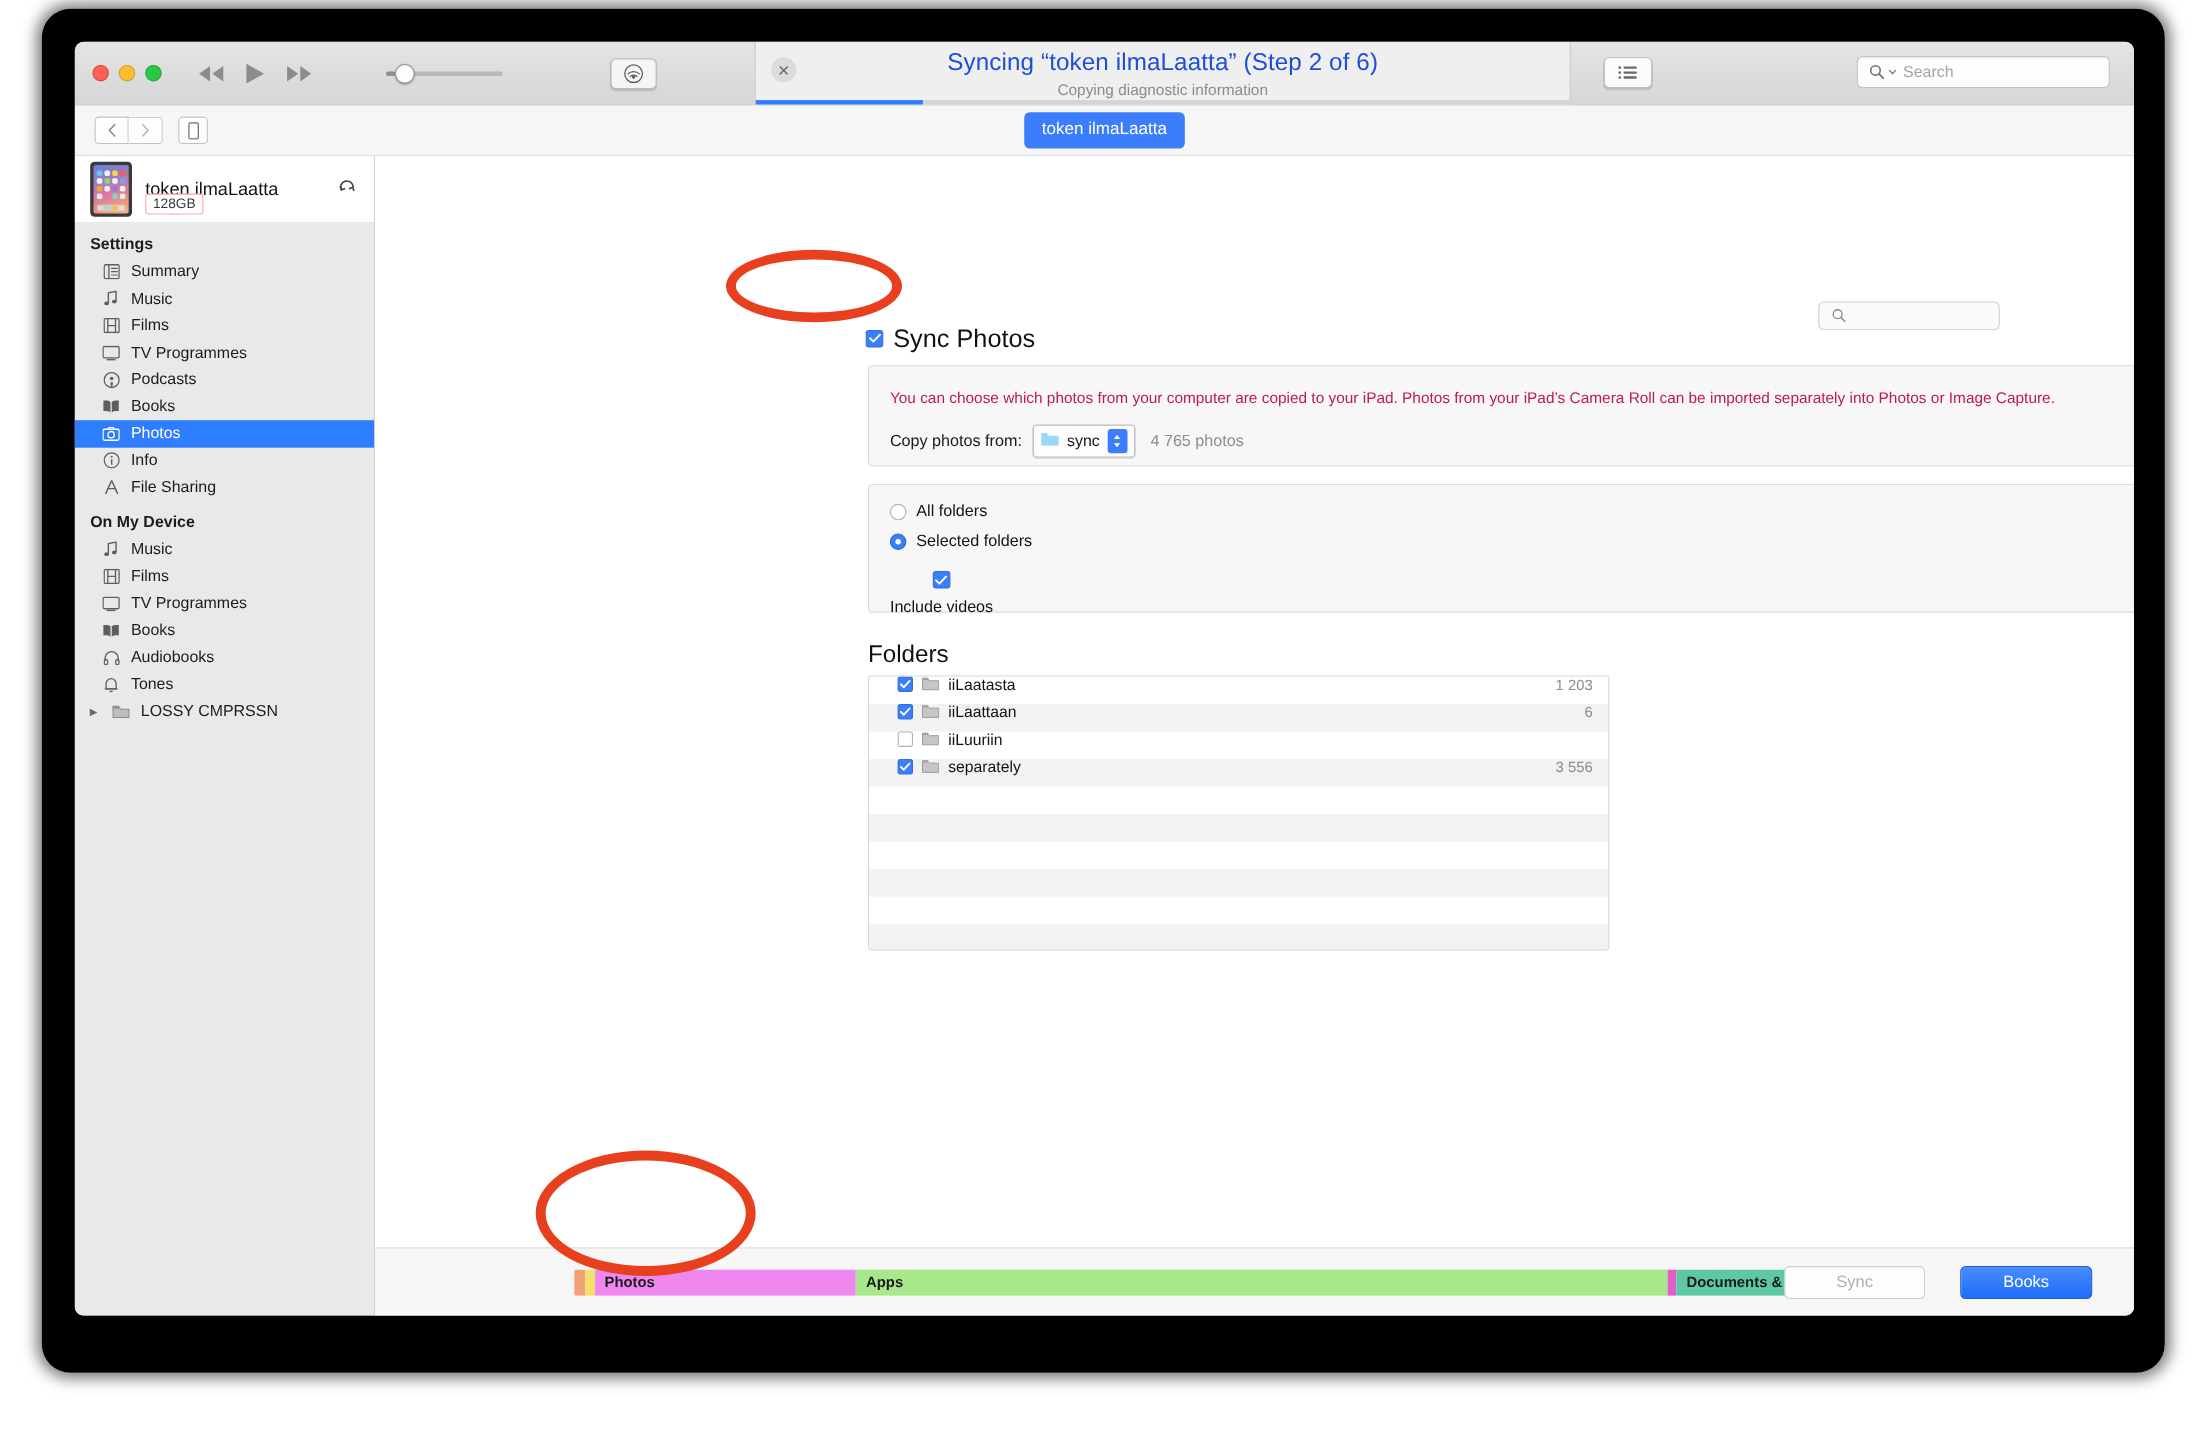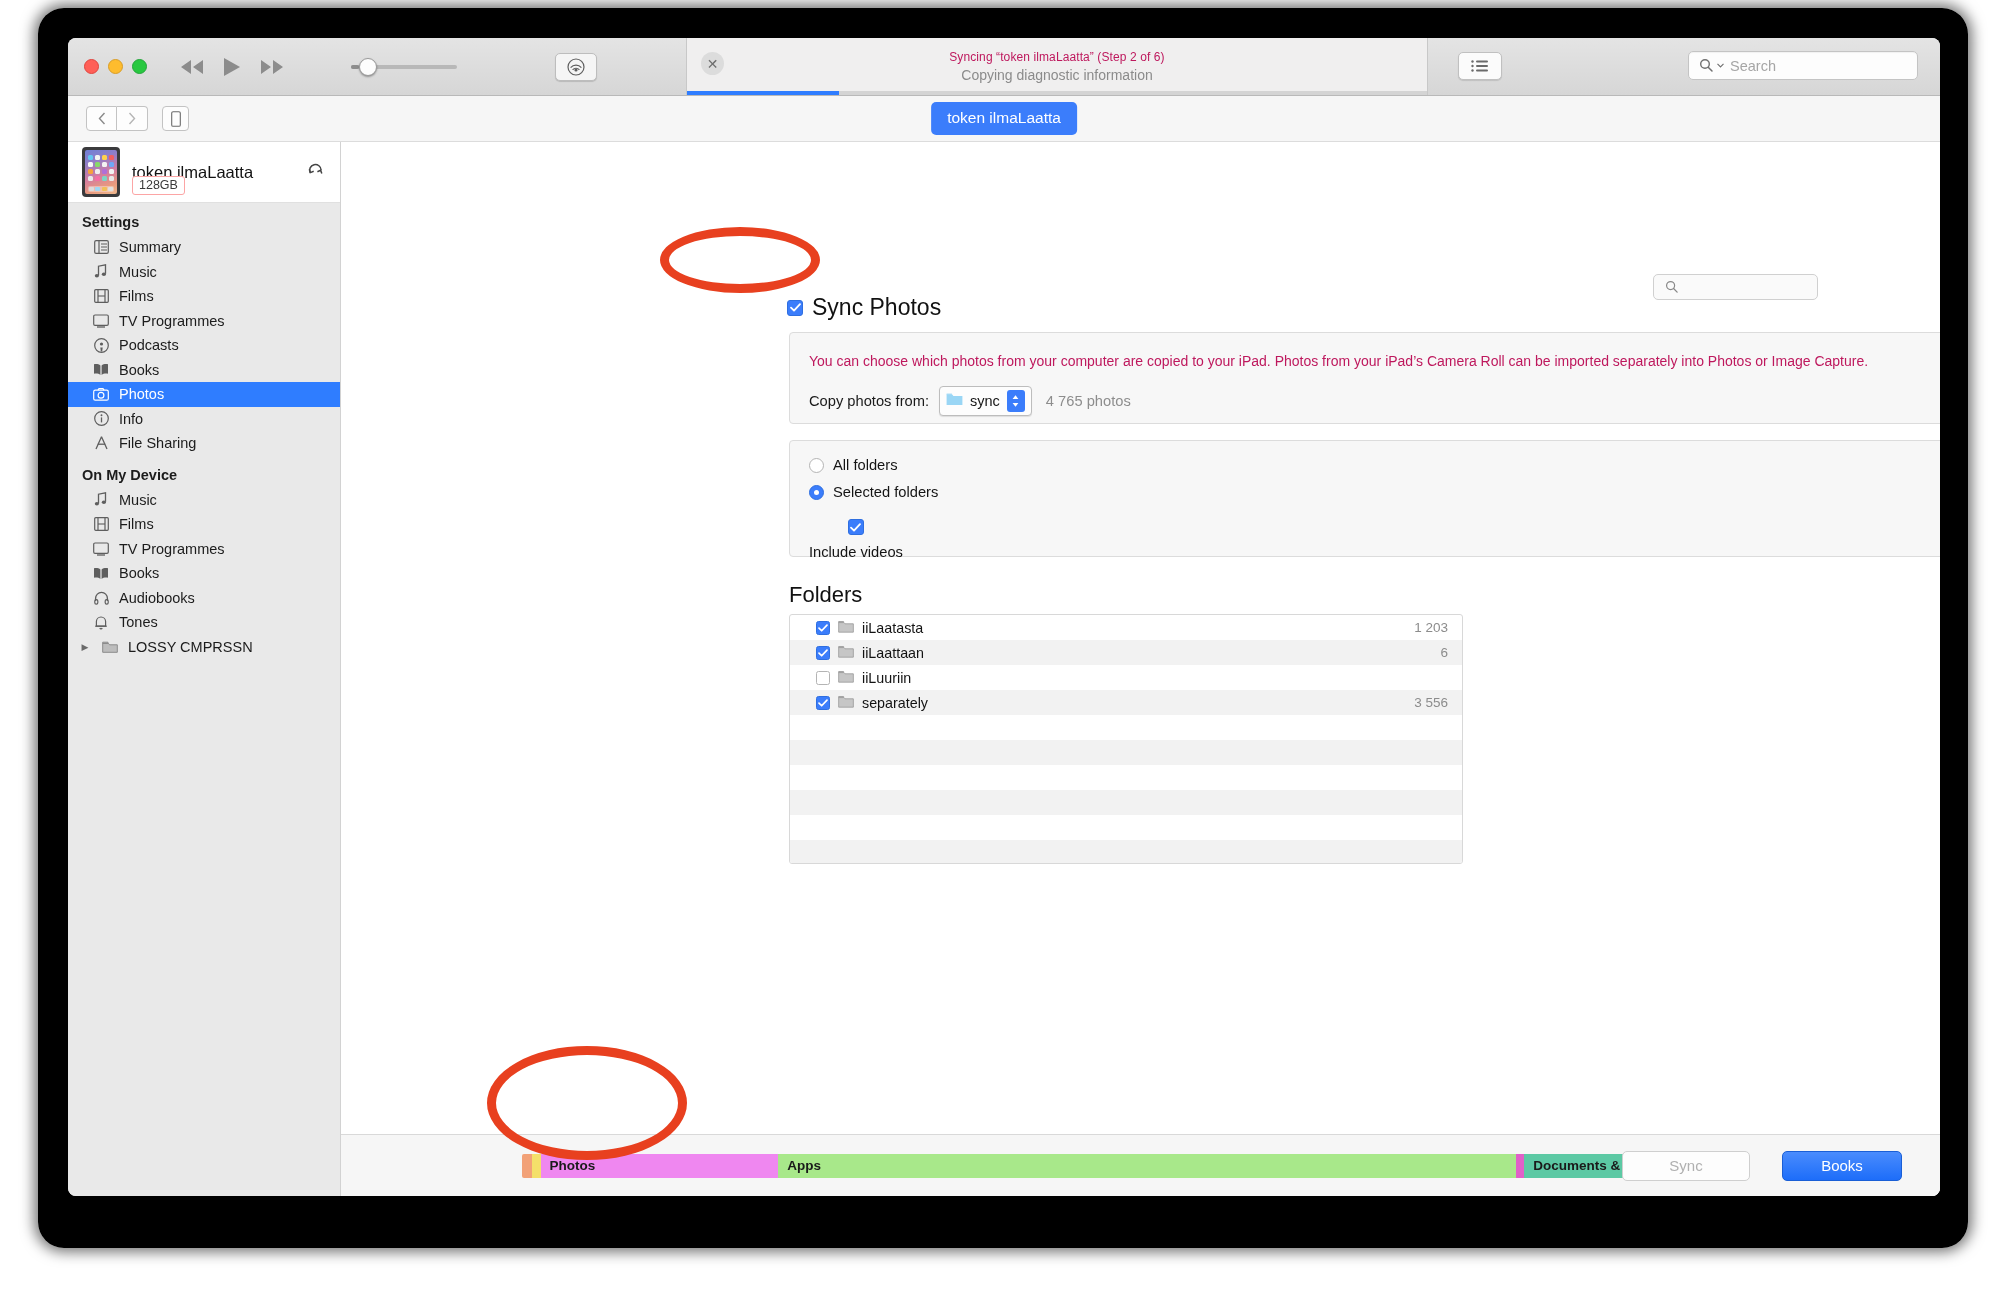--- a/index.html
+++ b/index.html
@@ -66,21 +66,21 @@
     box-shadow:0 1px 1px rgba(0,0,0,.15);
   }
 
   
   #lcd {
     position:absolute; left:618px; top:0; width:742px; height:57px;
     background:#f0efef;
     border-left:1px solid #c8c8c8; border-right:1px solid #c8c8c8;
     display:flex; flex-direction:column; align-items:center; justify-content:center;
   }
-  #lcd .lcd-title{ font-size:12px; color:#be185d; letter-spacing:.1px;}
+  #lcd .lcd-title{ font-size:22px; color:#1d4ed8; letter-spacing:.1px;}
   #lcd .lcd-sub{ font-size:14px; color:#8b8b8b; margin-top:3px;}
   #lcd-close{
     position:absolute; left:14px; top:14px; width:23px;height:23px;border-radius:50%;
     background:#dcdcdc; display:flex;align-items:center;justify-content:center;
     color:#6e6e6e; font-size:14px; line-height:1;
   }
   #lcd-progress{
     position:absolute; left:0; bottom:0; height:4px; width:100%; background:#d4d4d4;
   }
   #lcd-progress > i{ display:block; height:4px; width:20.6%; background:#2f7dff; }
@@ -208,21 +208,21 @@
   .radio.off{ background:#ffffff; border:1px solid #b4b4b4; }
   .radio.on{ background:#3b7dfb; border:0.5px solid #2f6fe0; }
   .radio.on i{ width:5px;height:5px;border-radius:50%;background:#fff; display:block;}
 
   #folders-title{ position:absolute; left:448px; top:440px; font-size:22px; color:#111; }
   #folders-box{
     position:absolute; left:448px; top:472px; width:674px; height:250px;
     background:#fff; border:1px solid #d8d8d8; border-radius:3px; overflow:hidden;
   }
   .frow{
-    height:25px; display:flex; align-items:center; padding-left:26px; gap:8px;
+    height:25px; display:flex; align-items:flex-start; padding-left:26px; gap:8px;
     font-size:14.3px; color:#131313;
   }
   .frow.alt{ background:#f2f2f2; }
   .frow .fname{ flex:1; }
   .frow .fcount{ color:#8c8c8c; font-size:13.5px; padding-right:14px; }
   .frow .cb{ width:14px;height:14px;border-radius:2.5px; }
 
   #footer{
     position:absolute; left:0; right:0; bottom:0; height:62px;
     background:#f6f6f6; border-top:1px solid #d9d9d9;

